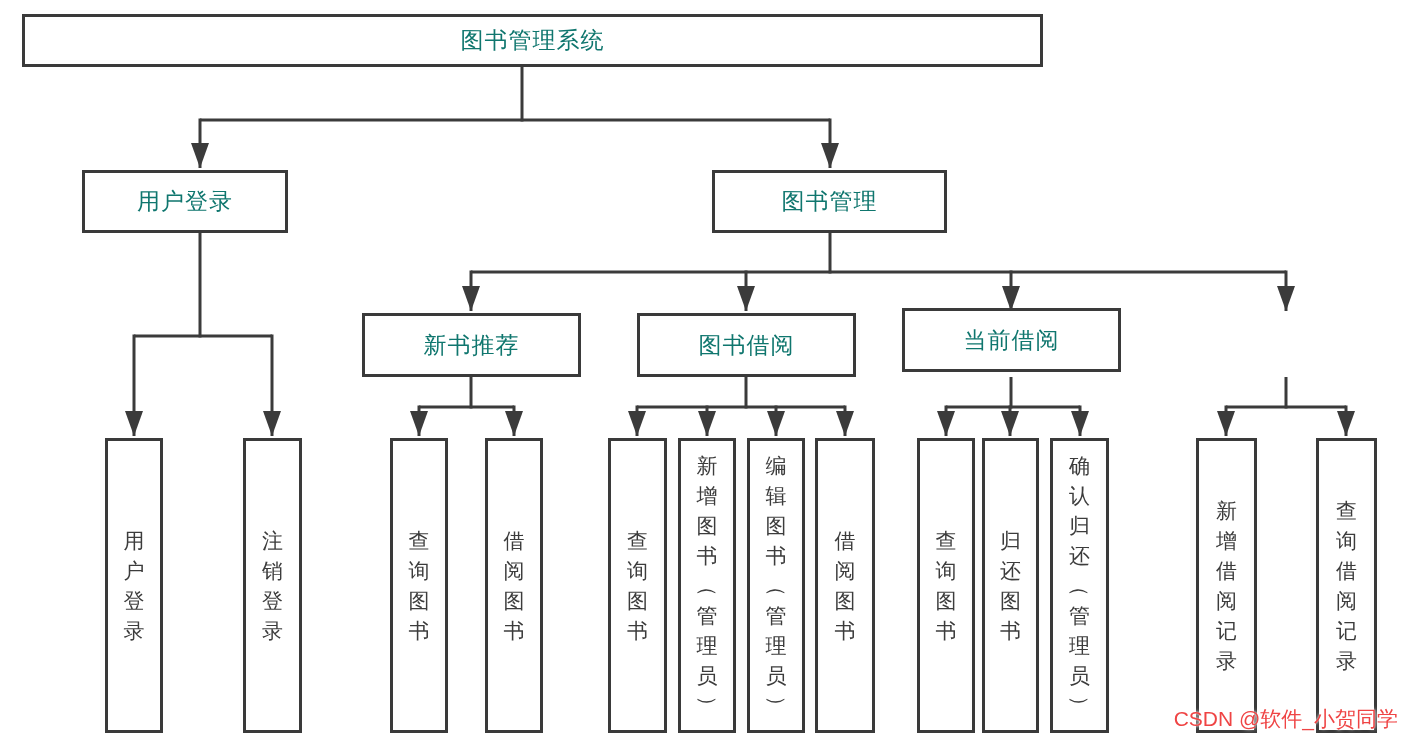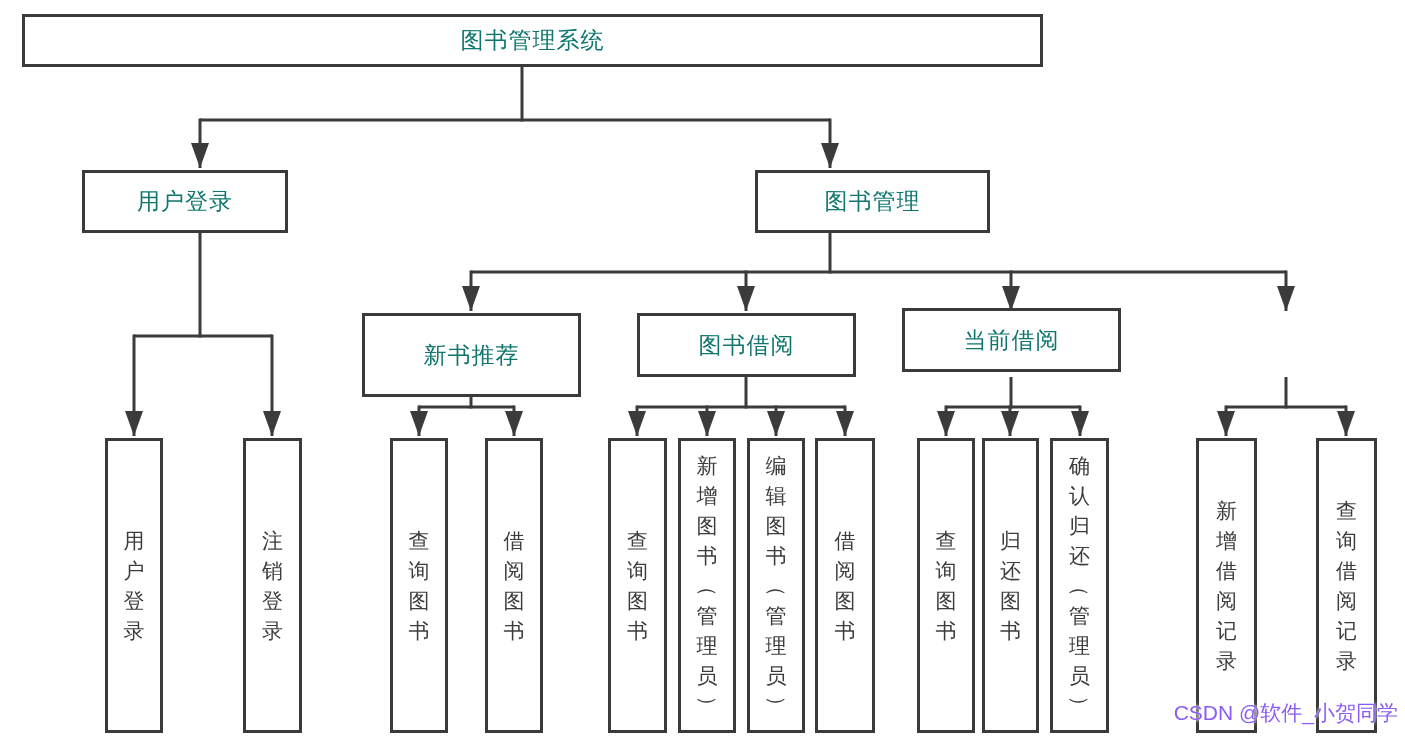--- a/index.html
+++ b/index.html
@@ -27,23 +27,23 @@
     top:438px;height:295px;
     background:#ffffff;
     border:3px solid #3a3a3a;
     display:flex;flex-direction:column;align-items:center;justify-content:center;
     font-size:21px;color:#3c3c3c;
   }
   .leaf span{display:block;height:30px;line-height:30px;text-align:center;}
   .leaf span.rot{transform:rotate(90deg);}
   .watermark{
     position:absolute;
-    right:7px;bottom:20px;
+    right:7px;bottom:14px;
     font-size:21px;
-    color:#8b5cf6;
+    color:#ef4444;
     text-shadow:0 0 2px #ffffff,0 0 4px #ffffff;
     white-space:nowrap;
   }
 </style>
 </head>
 <body>
 
 <div class="canvas">
 
   <svg class="lines" viewBox="0 0 1405 747" xmlns="http://www.w3.org/2000/svg" stroke="#3b3b3b" stroke-width="3" fill="none">
@@ -104,23 +104,23 @@
       <line x1="1286" y1="377" x2="1286" y2="408.5"></line>
       <line x1="1226" y1="407" x2="1346" y2="407"></line>
       <line x1="1226" y1="405.5" x2="1226" y2="436" marker-end="url(#arw)"></line>
       <line x1="1346" y1="405.5" x2="1346" y2="436" marker-end="url(#arw)"></line>
     </g>
   </svg>
 
   <div class="hbox" style="left:22px;top:14px;width:1021px;height:53px;">图书管理系统</div>
 
   <div class="hbox" style="left:82px;top:170px;width:206px;height:63px;">用户登录</div>
-  <div class="hbox" style="left:712px;top:170px;width:235px;height:63px;margin-left:43px;">图书管理</div>
-
-  <div class="hbox" style="left:362px;top:313px;width:219px;height:84px;">新书推荐</div>
+  <div class="hbox" style="left:712px;top:170px;width:235px;height:63px;">图书管理</div>
+
+  <div class="hbox" style="left:362px;top:313px;width:219px;height:64px;">新书推荐</div>
   <div class="hbox" style="left:637px;top:313px;width:219px;height:64px;">图书借阅</div>
   <div class="hbox" style="left:902px;top:308px;width:219px;height:64px;">当前借阅</div>
 
   <div class="leaf" style="left:105px;width:58px;">
       <span>用</span>
       <span>户</span>
       <span>登</span>
       <span>录</span>
     </div>
   <div class="leaf" style="left:243px;width:59px;">

